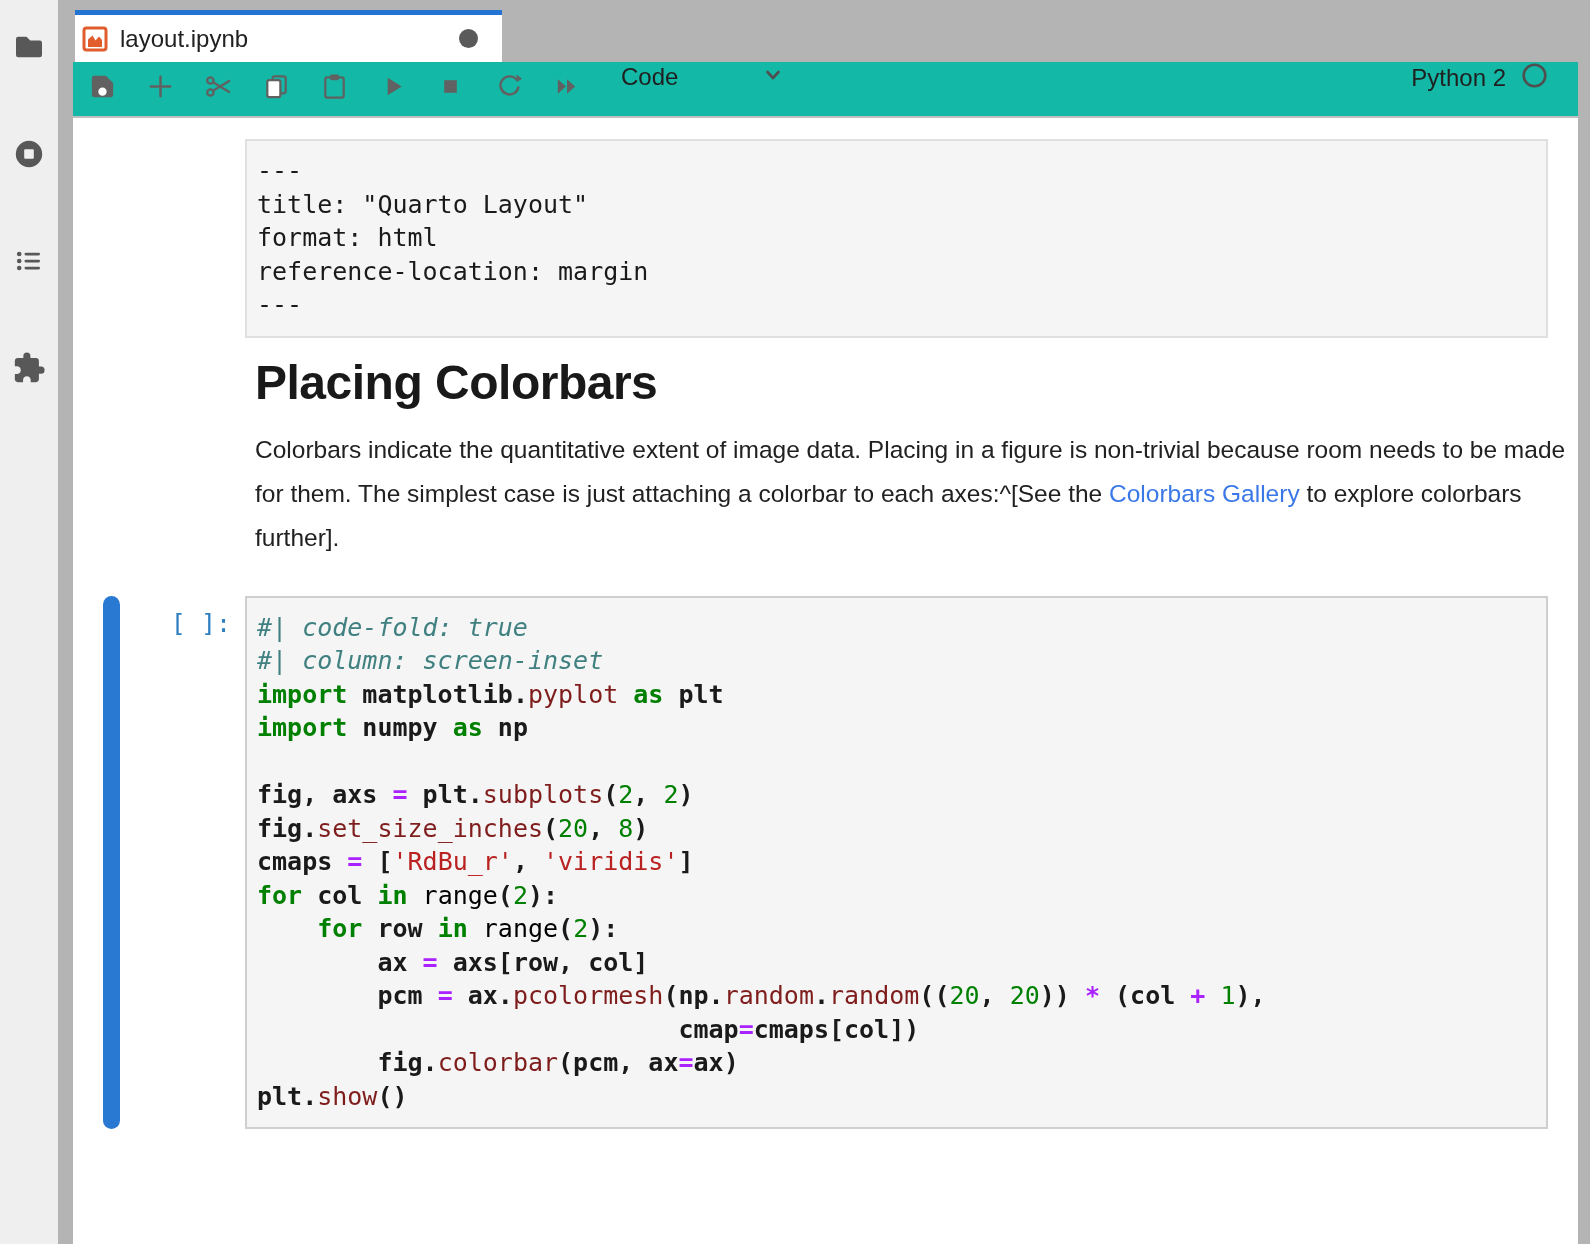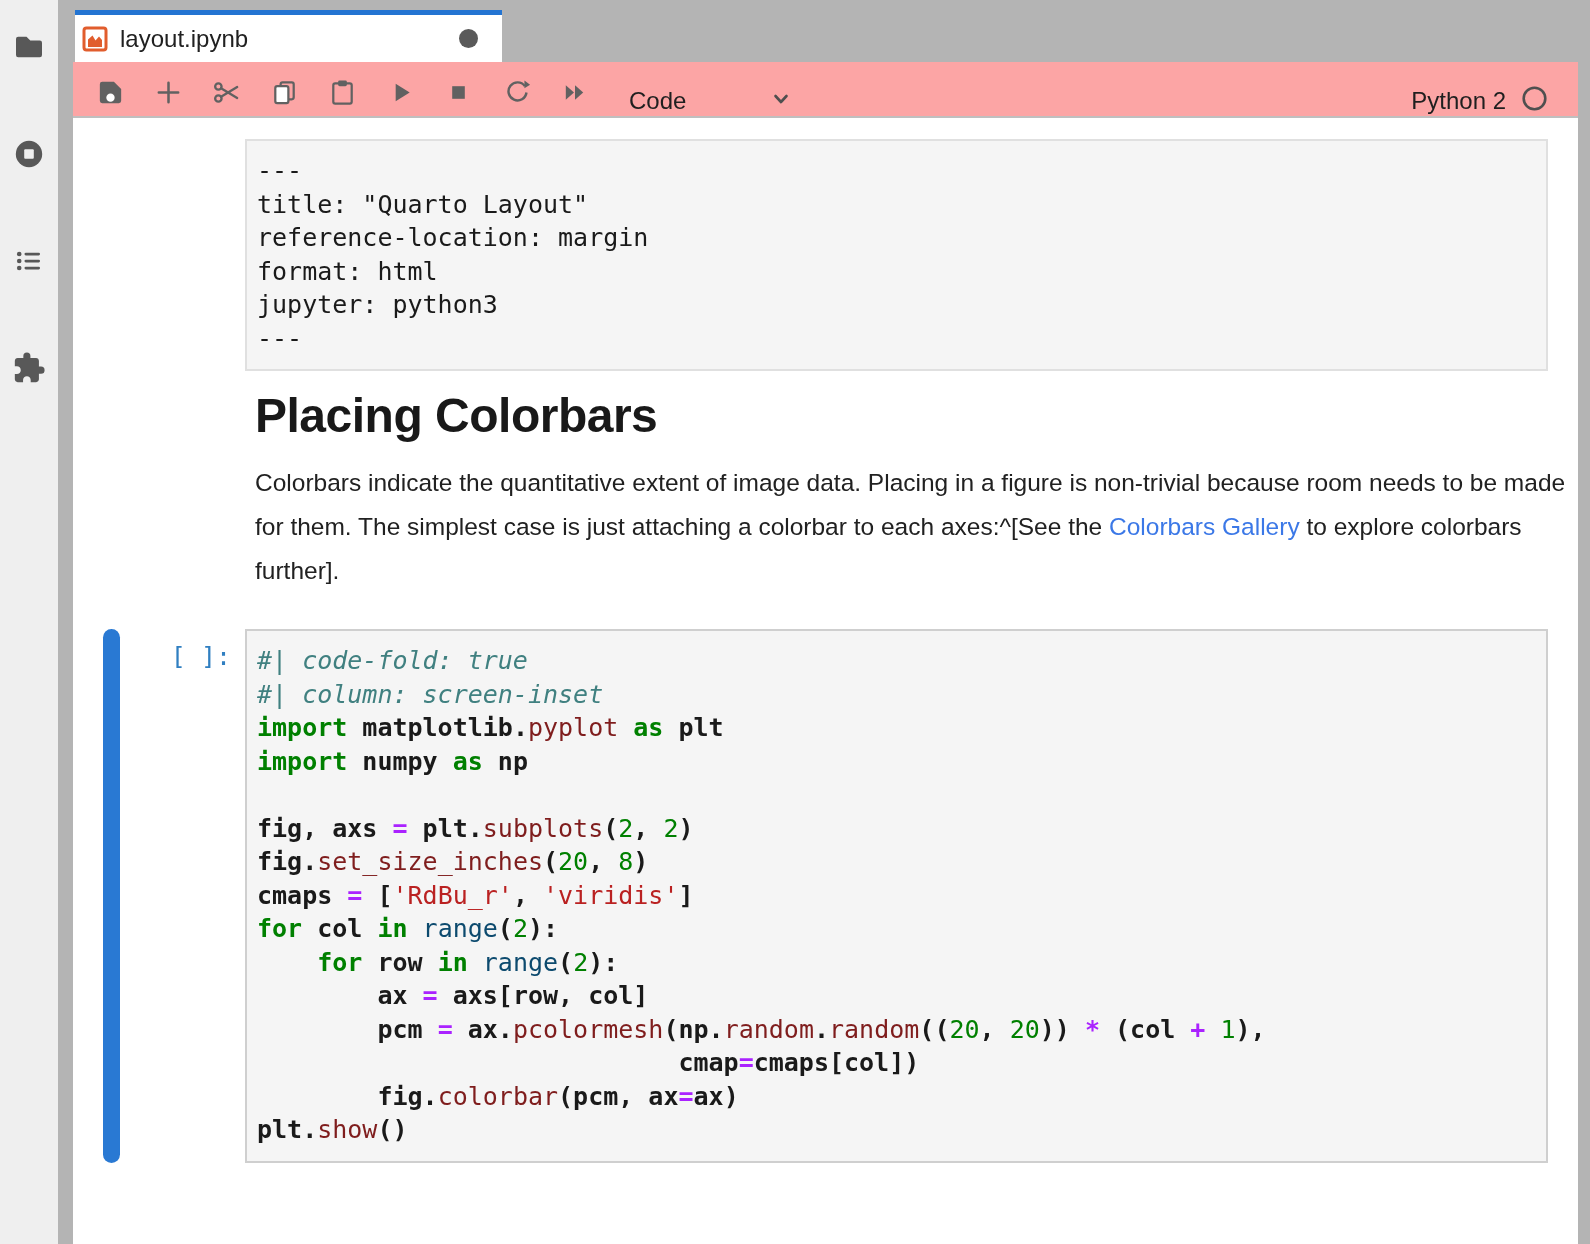--- a/index.html
+++ b/index.html
@@ -27,22 +27,22 @@
   .tab{
     position:absolute;left:2px;top:10px;width:427px;height:52px;
     background:#ffffff;border-top:5px solid #2374d2;box-sizing:border-box;
     display:flex;align-items:center;padding-left:7px;
   }
   .tab-icon{width:26px;height:26px;flex:none;}
   .tab-title{margin-left:12px;font-size:24px;color:#212121;white-space:nowrap;}
   .dirty-dot{margin-left:auto;margin-right:24px;width:19px;height:19px;border-radius:50%;background:#5a5a5a;flex:none;}
   
   .toolbar{
-    height:56px;flex:none;background:#fca5a5;border-bottom:2px solid #bfbfbf;
-    display:flex;align-items:flex-end;padding-left:8px;box-sizing:border-box;
+    height:56px;flex:none;background:#14b8a6;border-bottom:2px solid #bfbfbf;
+    display:flex;align-items:flex-start;box-sizing:border-box;
   }
   .tb-btn{width:58px;height:48px;display:flex;align-items:center;justify-content:center;background:none;border:none;padding:0;}
   .tb-btn svg{display:block;}
   .cell-type{display:flex;align-items:center;margin-left:6px;cursor:default;}
   .cell-type-label{font-size:24px;color:#1f1f1f;padding-left:20px;}
   .cell-type svg{margin-left:82px;}
   .kernel{margin-left:auto;display:flex;align-items:center;margin-right:30px;}
   .kernel-name{font-size:24px;color:#1f1f1f;margin-right:15px;}
   
   .content{flex:1;background:#ffffff;padding-top:21px;box-sizing:border-box;overflow:hidden;}
@@ -64,21 +64,21 @@
   .collapser{flex:none;margin-left:30px;width:17px;border-radius:9px;background:#2979d3;}
   .prompt{
     flex:none;width:125px;box-sizing:border-box;text-align:right;padding:13px 14px 0 0;
     font-family:"DejaVu Sans Mono", monospace;font-size:25px;color:#307fc1;
   }
   .code-box{border-color:#cfcfcf;}
   
   .tok-t{color:#1a1a1a;font-weight:bold;}
   .tok-c{color:#408080;font-style:italic;}
   .tok-k{color:#008000;font-weight:bold;}
-  .tok-b{color:#0c4a6e;}
+  .tok-b{color:#000000;}
   .tok-n{color:#008000;}
   .tok-s{color:#ba2121;text-align:center;}
   .tok-o{color:#aa22ff;font-weight:bold;}
   .tok-p{color:#7f1d1d;}
 </style>
 </head>
 <body>
 
 <aside class="sidebar">
   <button class="side-btn">
@@ -223,21 +223,21 @@
         <svg width="27" height="27" viewBox="0 0 27 27">
             <circle cx="13.5" cy="13.5" r="10.8" fill="none" stroke="#4f4f4f" stroke-width="2.6"></circle>
           </svg>
       </span>
     </div>
   </div>
 
   <div class="content">
 
     <div class="raw-wrap">
-      <pre class="cell-box"><div class="cm-line">---</div><div class="cm-line">title: "Quarto Layout"</div><div class="cm-line">reference-location: margin</div><div class="cm-line">format: html</div><div class="cm-line">jupyter: python3</div><div class="cm-line">---</div></pre>
+      <pre class="cell-box"><div class="cm-line">---</div><div class="cm-line">title: "Quarto Layout"</div><div class="cm-line">format: html</div><div class="cm-line">reference-location: margin</div><div class="cm-line">---</div></pre>
     </div>
 
     <div class="md-cell">
       <h1 class="md-heading">Placing Colorbars</h1>
       <p class="md-para"><span>Colorbars indicate the quantitative extent of image data. Placing in a figure is non-trivial because room needs to be made for them. The simplest case is just attaching a colorbar to each axes:^[See the </span><a class="md-link" href="#">Colorbars Gallery</a><span> to explore colorbars further].</span></p>
     </div>
 
     <div class="code-cell">
       <div class="collapser"></div>
       <div class="prompt mono">[ ]:</div>

